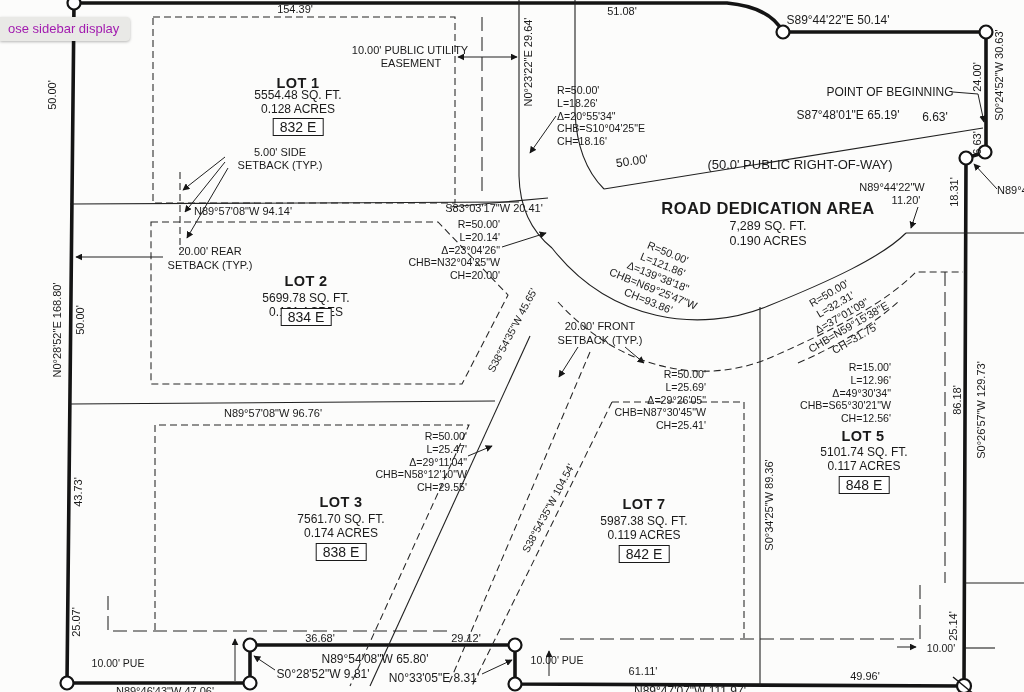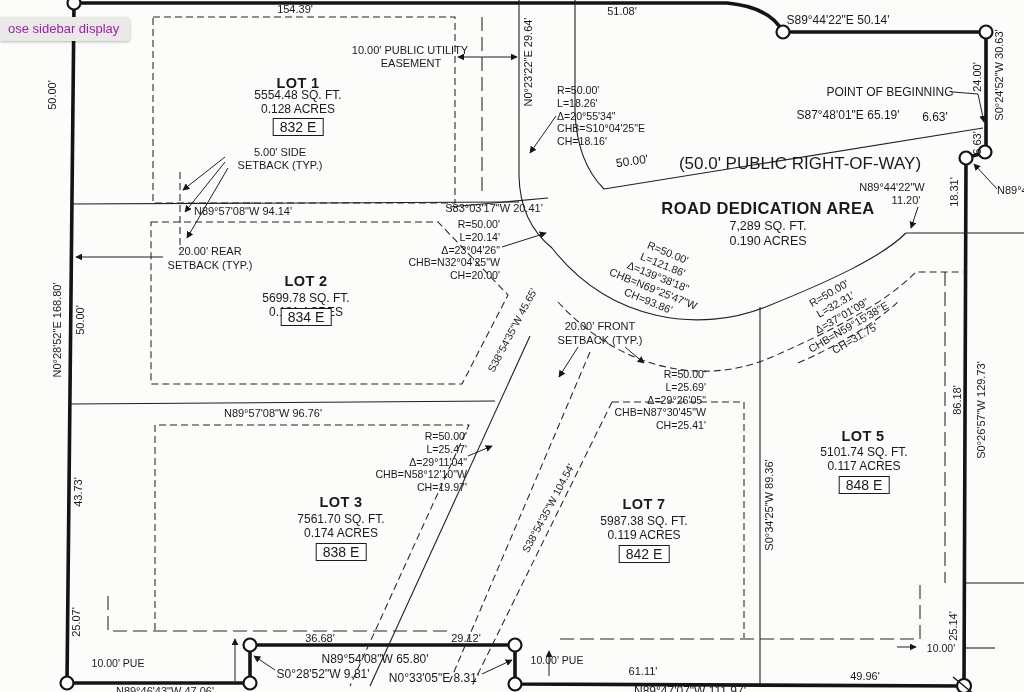--- a/index.html
+++ b/index.html
@@ -130,21 +130,21 @@
     <div>CHB=S10°04'25"E</div>
     <div>CH=18.16'</div>
   </div>
 
   <div class="lb r8 f12" style="left:632px;top:161px">50.00'</div>
 
   <div class="lb f12" style="left:890px;top:92px">POINT OF BEGINNING</div>
   <div class="lb f12" style="left:848px;top:115px">S87°48'01"E  65.19'</div>
   <div class="lb f12" style="left:935px;top:117px">6.63'</div>
 
-  <div class="lb" style="left:800px;top:164px;font-size:17px">(50.0' PUBLIC RIGHT-OF-WAY)</div>
+  <div class="lb" style="left:800px;top:164px;font-size:13px">(50.0' PUBLIC RIGHT-OF-WAY)</div>
 
   <div class="dedtitle" style="left:768px;top:208px">ROAD DEDICATION AREA</div>
   <div class="lb f125" style="left:768px;top:226px">7,289 SQ. FT.</div>
   <div class="lb f125" style="left:768px;top:241px">0.190 ACRES</div>
 
   <div class="lb" style="left:892px;top:187px">N89°44'22"W</div>
   <div class="lb" style="left:906px;top:200px">11.20'</div>
   <div class="la" style="left:997px;top:190px">N89°4</div>
 
   <div class="lb r90" style="left:977px;top:77px">24.00'</div>
@@ -211,27 +211,34 @@
   </div>
 
   <div class="cblk rt" style="right:318px;top:368px">
     <div>R=50.00'</div>
     <div>L=25.69'</div>
     <div>Δ=29°26'05"</div>
     <div>CHB=N87°30'45"W</div>
     <div>CH=25.41'</div>
   </div>
 
+  <div class="cblk rt" style="right:133px;top:361px">
+    <div>R=15.00'</div>
+    <div>L=12.96'</div>
+    <div>Δ=49°30'34"</div>
+    <div>CHB=S65°30'21"W</div>
+    <div>CH=12.56'</div>
+  </div>
 
   <div class="cblk rt" style="right:557px;top:430px">
     <div>R=50.00'</div>
     <div>L=25.47'</div>
     <div>Δ=29°11'04"</div>
     <div>CHB=N58°12'10"W</div>
-    <div>CH=19.97'</div>
+    <div>CH=29.55'</div>
   </div>
 
   <div class="lotname" style="left:341px;top:502px">LOT 3</div>
   <div class="lb f12" style="left:341px;top:519px">7561.70 SQ. FT.</div>
   <div class="lb f12" style="left:341px;top:533px">0.174 ACRES</div>
   <div class="addr" style="left:341px;top:552px">838 E</div>
 
   <div class="lotname" style="left:644px;top:504px">LOT 7</div>
   <div class="lb f12" style="left:644px;top:521px">5987.38 SQ. FT.</div>
   <div class="lb f12" style="left:644px;top:535px">0.119 ACRES</div>

